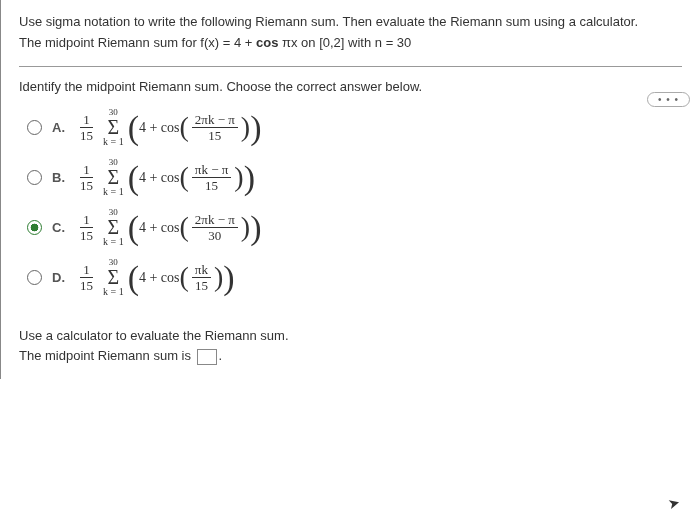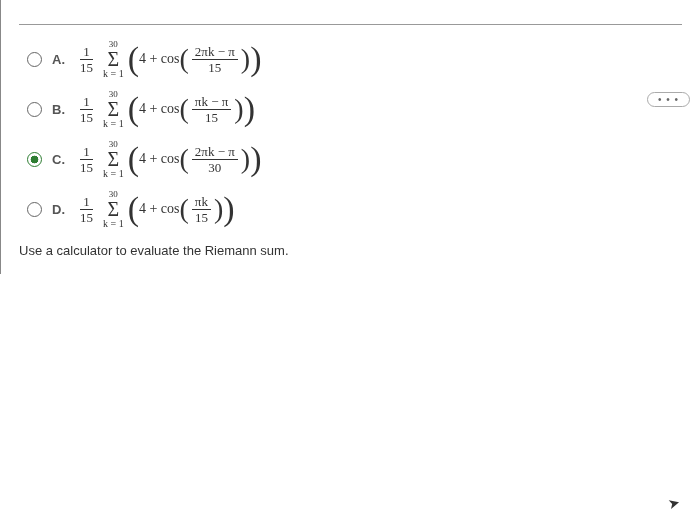--- a/index.html
+++ b/index.html
@@ -97,21 +97,21 @@
   .sigma .top { font-size: 9px; }
   .sigma .sig { font-size: 20px; }
   .sigma .bot { font-size: 10px; }
   .paren {
     font-size: 34px;
     font-weight: 100;
     line-height: 0.8;
   }
   .paren.sm { font-size: 28px; }
   .final-text {
-    margin-top: 10px;
+    margin-top: 26px;
     line-height: 1.6;
   }
   .answer-box {
     display: inline-block;
     width: 18px;
     height: 14px;
     border: 1px solid #888;
     vertical-align: middle;
     margin: 0 2px;
     background: #fff;
@@ -121,24 +121,31 @@
     right: 20px;
     bottom: 10px;
     font-size: 14px;
     transform: rotate(-15deg);
   }
 </style>
 </head>
 <body>
 
 <div class="container">
+  <div class="problem-text">
+    <div>Use sigma notation to write the following Riemann sum. Then evaluate the Riemann sum using a calculator.</div>
+    <div>
+      <span>The midpoint Riemann sum for f(x) = 4 + </span><b>cos</b><span> πx on [0,2] with n = 30</span>
+    </div>
+  </div>
 
   <hr class="hr">
   <div class="ellipsis-btn">• • •</div>
 
+  <div class="instruction">Identify the midpoint Riemann sum. Choose the correct answer below.</div>
 
   <div class="options">
 
     <div class="option-row">
       <span class="radio"></span>
       <span class="opt-label">A.</span>
       <span class="formula">
         <span class="frac">
             <span class="num">1</span>
             <span class="den">15</span>
@@ -232,16 +239,19 @@
           </span>
         <span class="paren sm">)</span>
         <span class="paren">)</span>
       </span>
     </div>
 
   </div>
 
   <div class="final-text">
     <div>Use a calculator to evaluate the Riemann sum.</div>
+    <div>
+      <span>The midpoint Riemann sum is </span><span class="answer-box"></span><span>.</span>
+    </div>
   </div>
 </div>
 
 <div class="cursor">➤</div>
 
 </body></html>

